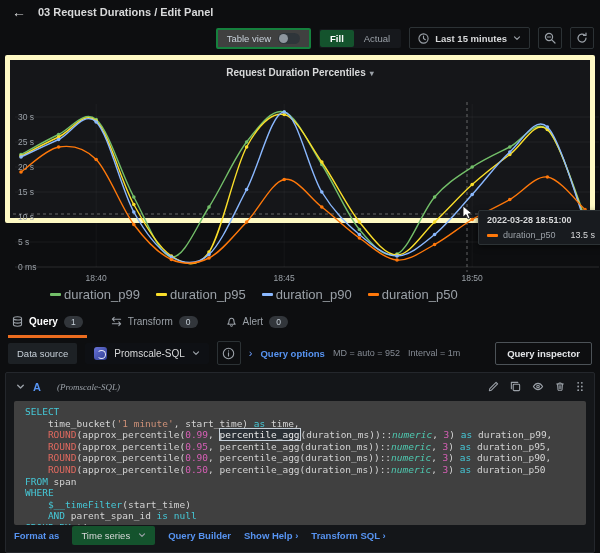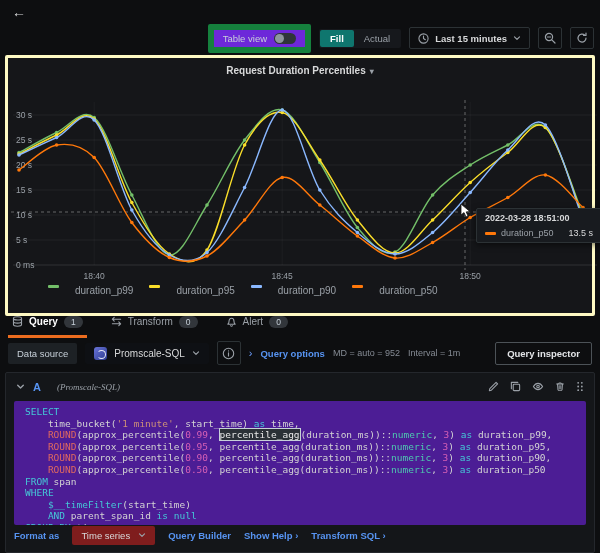--- a/index.html
+++ b/index.html
@@ -12,37 +12,37 @@
   svg { display:block; }
   .icon { stroke:#9aa0a7; fill:none; stroke-width:1.2; stroke-linecap:round; stroke-linejoin:round; }
 
   
   .topbar { position:absolute; top:0; left:0; right:0; height:24px; display:flex; align-items:center; gap:12px; padding-left:12px; }
   .back { font-size:14px; color:#d8d9da; cursor:pointer; line-height:1; }
   .page-title { font-size:11px; font-weight:bold; color:#d8d9da; }
 
   
   .toolbar { position:absolute; top:27px; right:6px; height:22px; display:flex; align-items:center; gap:8px; }
-  .tableview { display:flex; align-items:center; gap:7px; background:#6d28d9; border:6px solid #15803d; border-radius:2px; padding:3px 9px; font-size:9.5px; color:#c7d0d9; }
+  .tableview { display:flex; align-items:center; gap:7px; background:#404040; border:2px solid #15803d; border-radius:2px; padding:3px 9px; font-size:9.5px; color:#c7d0d9; }
   .switch { width:22px; height:11px; background:#2f353a; border-radius:6px; position:relative; cursor:pointer; }
   .switch .knob { position:absolute; left:1px; top:1px; width:9px; height:9px; border-radius:50%; background:#8e969e; }
   .seg { display:flex; background:#16181c; border-radius:2px; padding:1px; }
   .seg .opt { font-size:9.5px; padding:3px 10px; color:#9aa0a7; border-radius:2px; cursor:pointer; background:none; border:none; font-family:inherit; }
-  .seg .opt.active { background:#0f766e; color:#fff; font-weight:bold; }
+  .seg .opt.active { background:#14532d; color:#fff; font-weight:bold; }
   .timepicker { display:flex; align-items:center; gap:6px; border:1px solid #2c3235; border-radius:2px; padding:3px 8px; height:22px; cursor:pointer; }
   .timepicker .label { font-size:9.5px; font-weight:bold; color:#d8d9da; }
   .iconbtn { width:24px; height:22px; border:1px solid #2c3235; border-radius:2px; display:flex; align-items:center; justify-content:center; background:none; cursor:pointer; }
 
   
-  .panel { position:absolute; left:5px; right:5px; top:55px; height:261px; background:#151619; border:3px solid #fef9c3; border-radius:2px; }
+  .panel { position:absolute; left:5px; right:5px; top:55px; height:168px; background:#151619; border:5px solid #fef9c3; border-radius:2px; }
   .panel-title { position:absolute; top:7px; left:0; right:0; text-align:center; font-size:10px; font-weight:bold; color:#d8d9da; }
   .panel-title .caret { color:#9aa0a7; font-size:8px; margin-left:4px; }
   .chart-svg { position:absolute; left:3px; top:34px; cursor:crosshair; }
   .legend { position:absolute; left:40px; top:227px; display:flex; gap:16px; align-items:center; }
-  .legend-item { display:flex; gap:16px; font-size:10px; color:#9aa0a7; cursor:pointer; }
+  .legend-item { display:flex; align-items:center; gap:3px; font-size:13px; color:#9aa0a7; cursor:pointer; }
   .legend-item .sw { width:11px; height:2.5px; border-radius:1px; }
 
   
   .tooltip { position:absolute; left:468px; top:150px; width:126px; background:#181b1f; border:1px solid #2c3235; border-radius:2px; padding:4px 8px; box-shadow:0 2px 6px rgba(0,0,0,.5); z-index:5; }
   .tooltip .ts { font-size:9px; font-weight:bold; color:#d8d9da; margin-bottom:5px; }
   .tooltip .row { display:flex; align-items:center; gap:5px; font-size:9px; color:#9aa0a7; }
   .tooltip .row .sw { width:11px; height:3px; border-radius:1px; }
   .tooltip .row .val { margin-left:auto; color:#d8d9da; }
   .cursor-arrow { position:absolute; left:452px; top:145px; z-index:6; pointer-events:none; }
 
@@ -65,35 +65,36 @@
   .qo-meta { font-size:9px; color:#858b94; }
   .qinspect { margin-left:auto; border:1px solid #4c5257; border-radius:2px; background:none; color:#e3e5e8; font-size:9.5px; font-weight:bold; padding:5px 11px; cursor:pointer; font-family:inherit; }
 
   
   .qcard { position:absolute; top:372px; left:5px; right:5px; bottom:0; background:#141619; border:1px solid #24272c; border-radius:2px; }
   .qhead { height:27px; display:flex; align-items:center; gap:8px; padding:0 10px; }
   .qhead .refid { color:#5794f2; font-size:11px; font-weight:bold; }
   .qhead .hint { color:#9aa0a7; font-size:9px; font-style:italic; margin-left:8px;font-family:Liberation Serif, serif; }
   .qhead .actions { margin-left:auto; display:flex; gap:11px; align-items:center; }
   .qhead .actions > span { cursor:pointer; display:flex; }
-  .code { position:absolute; top:28px; left:8px; right:8px; height:124px; background:#4c1d95; border-radius:2px; padding:5px 0 0 11px; overflow:hidden;
+  .code { position:absolute; top:28px; left:8px; right:8px; height:124px; background:#404040; border-radius:2px; padding:5px 0 0 11px; overflow:hidden;
           font-family:"DejaVu Sans Mono", monospace; font-size:9.5px; line-height:11.6px; white-space:pre; }
   .code .kw { color:#45c8d7; } .code .fn { color:#e0695f; } .code .str { color:#ce9178; }
-  .code .num { color:#d65fb5; } .code .ty { color:#4ec9b0; } .code .pl { color:#d4d4d4; }
+  .code .num { color:#d65fb5; } .code .ty { color:#4ec9b0; font-style:italic; } .code .pl { color:#d4d4d4; }
   .code .sel { color:#e8e8e8; background:#2a3036; outline:1px solid #c7d0d9; }
   .code .cur { display:inline-block; width:1px; height:10px; background:#fff; vertical-align:-1px; }
   .qfoot { position:absolute; left:8px; right:8px; bottom:5px; height:24px; display:flex; align-items:center; gap:13px; }
   .flink { font-size:9.5px; font-weight:bold; color:#5794f2; cursor:pointer; }
-  .fsel { display:flex; align-items:center; gap:8px; background:#7f1d1d; border-radius:2px; padding:4px 9px; font-size:9.5px; color:#d8d9da; cursor:pointer; }
+  .fsel { display:flex; align-items:center; gap:8px; background:#14532d; border-radius:2px; padding:4px 9px; font-size:9.5px; color:#d8d9da; cursor:pointer; }
 </style>
 </head>
 <body>
 
 <header class="topbar">
   <span class="back">←</span>
+  <span class="page-title">03 Request Durations / Edit Panel</span>
 </header>
 
 <div class="toolbar">
   <div class="tableview">
     <span>Table view</span>
     <span class="switch">
         <span class="knob"></span>
       </span>
   </div>
   <div class="seg">

